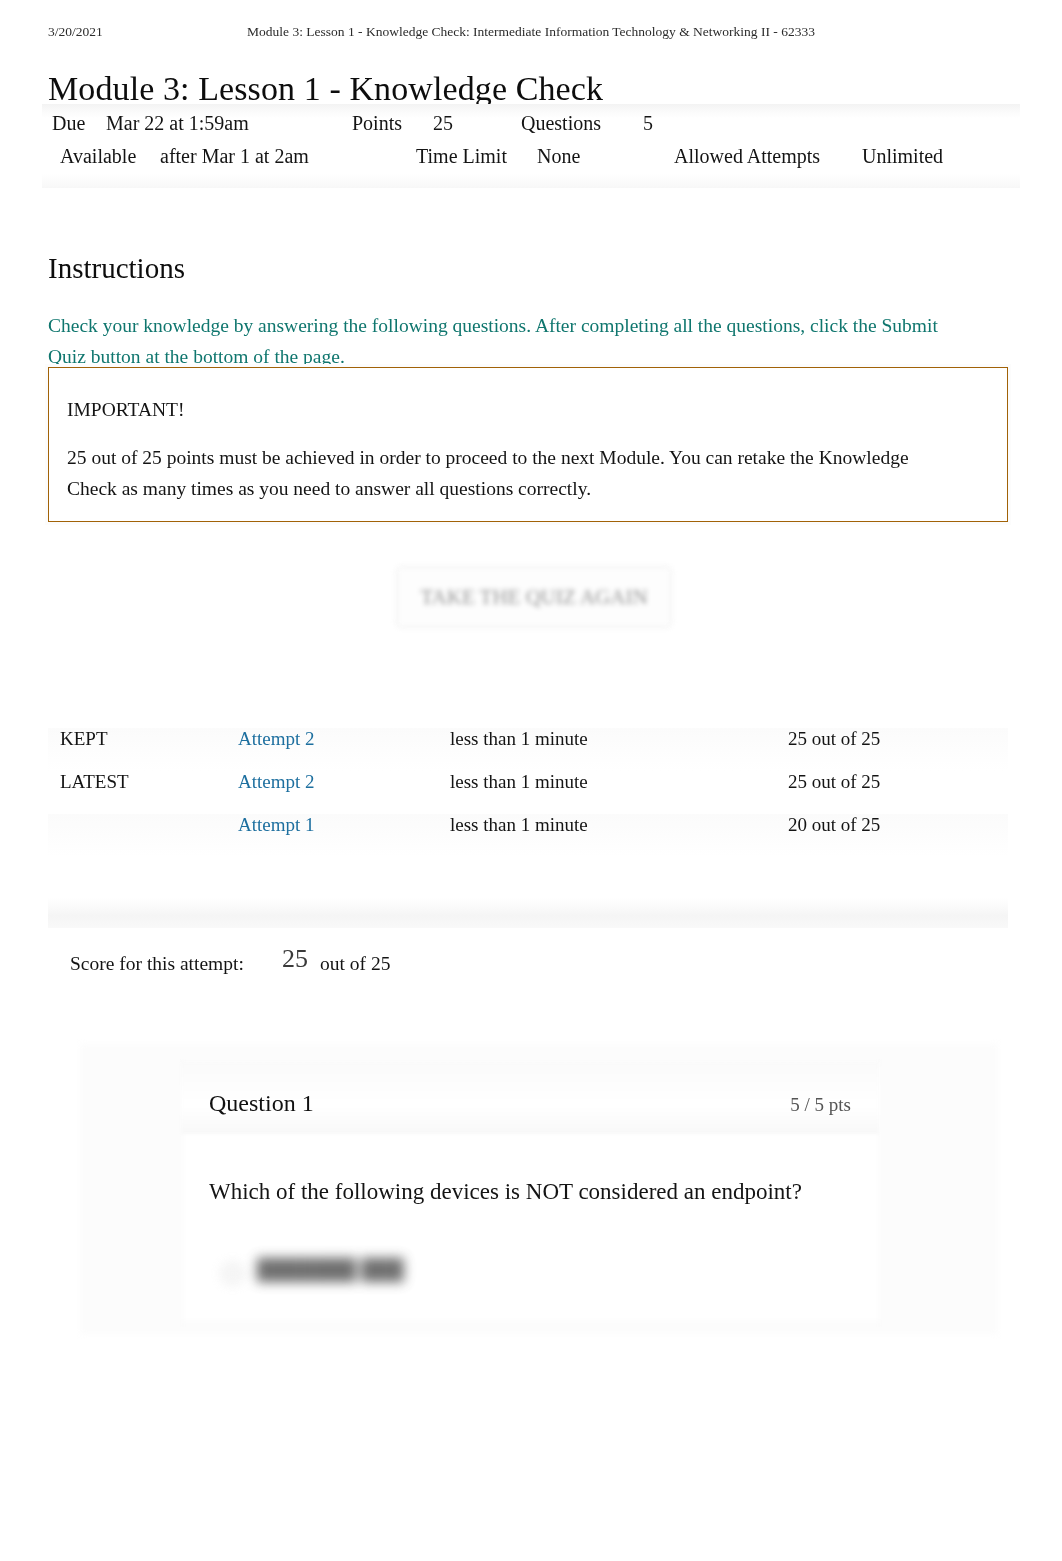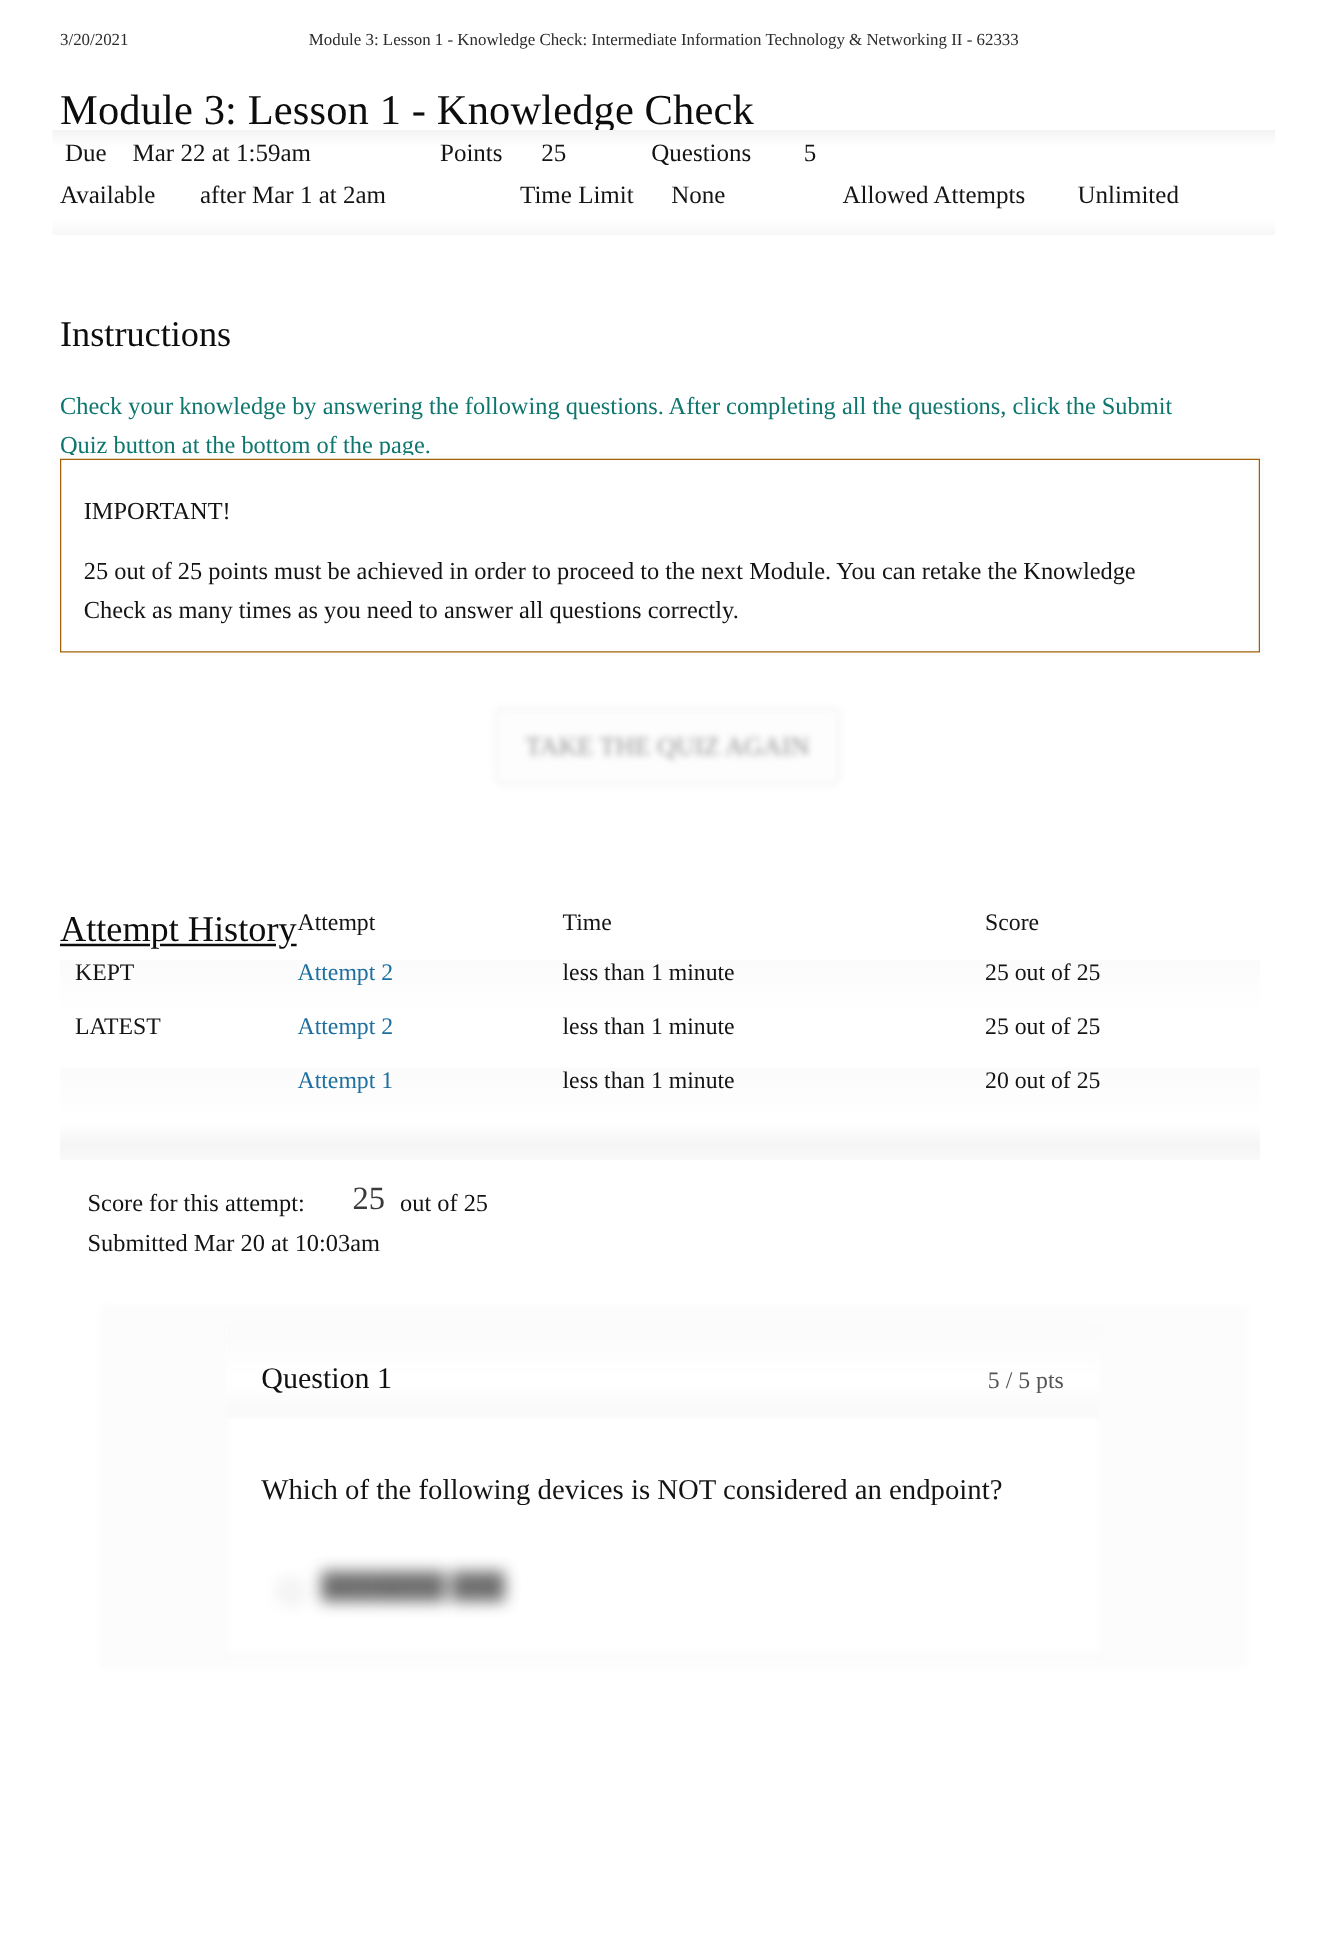--- a/index.html
+++ b/index.html
@@ -73,21 +73,21 @@
   }
   .meta-cell { position: absolute; top: 0; }
 
   .m-due-label      { left: 10px; }
   .m-due-value      { left: 64px; }
   .m-points-label   { left: 310px; }
   .m-points-value   { left: 391px; }
   .m-questions-label{ left: 479px; }
   .m-questions-value{ left: 601px; }
 
-  .m-avail-label    { left: 6px; }
+  .m-avail-label    { left: 18px; }
   .m-avail-value    { left: 118px; }
   .m-time-label     { left: 374px; }
   .m-time-value     { left: 495px; }
   .m-attempts-label { left: 632px; }
   .m-attempts-value { left: 820px; }
 
   
   .section-title {
     position: absolute;
     left: 48px;
@@ -351,26 +351,20 @@
   <div class="important-text">25 out of 25 points must be achieved in order to proceed to the next Module. You can retake the Knowledge Check as many times as you need to answer all questions correctly.</div>
 </div>
 
 <div class="retake-wrap">
   <div class="retake-btn">TAKE THE QUIZ AGAIN</div>
 </div>
 
 <h2 id="attempt-history-title" class="section-title">Attempt History</h2>
 
 <div class="history-table">
-  <div class="hrow header-row">
-    <span class="hcell c-label"></span>
-    <span class="hcell c-attempt">Attempt</span>
-    <span class="hcell c-time">Time</span>
-    <span class="hcell c-score">Score</span>
-  </div>
 
   <div class="hrow band-a">
     <span class="hcell c-label">KEPT</span>
     <a href="#" class="hcell c-attempt attempt-link">Attempt 2</a>
     <span class="hcell c-time">less than 1 minute</span>
     <span class="hcell c-score">25 out of 25</span>
   </div>
 
   <div class="hrow">
     <span class="hcell c-label">LATEST</span>
@@ -387,21 +381,20 @@
   </div>
 </div>
 <div class="history-tail"></div>
 
 <div class="score-block">
   <div class="score-line">
     <span class="score-label">Score for this attempt:</span>
     <span class="score-big">25</span>
     <span class="score-outof">out of 25</span>
   </div>
-  <div class="score-line">Submitted Mar 20 at 10:03am</div>
 </div>
 
 <div class="question-outer">
   <div class="question-inner-bg"></div>
 </div>
 
 <div class="question-card">
   <div class="q-header"></div>
   <div class="q-title">Question 1</div>
   <div class="q-points">5 / 5 pts</div>

